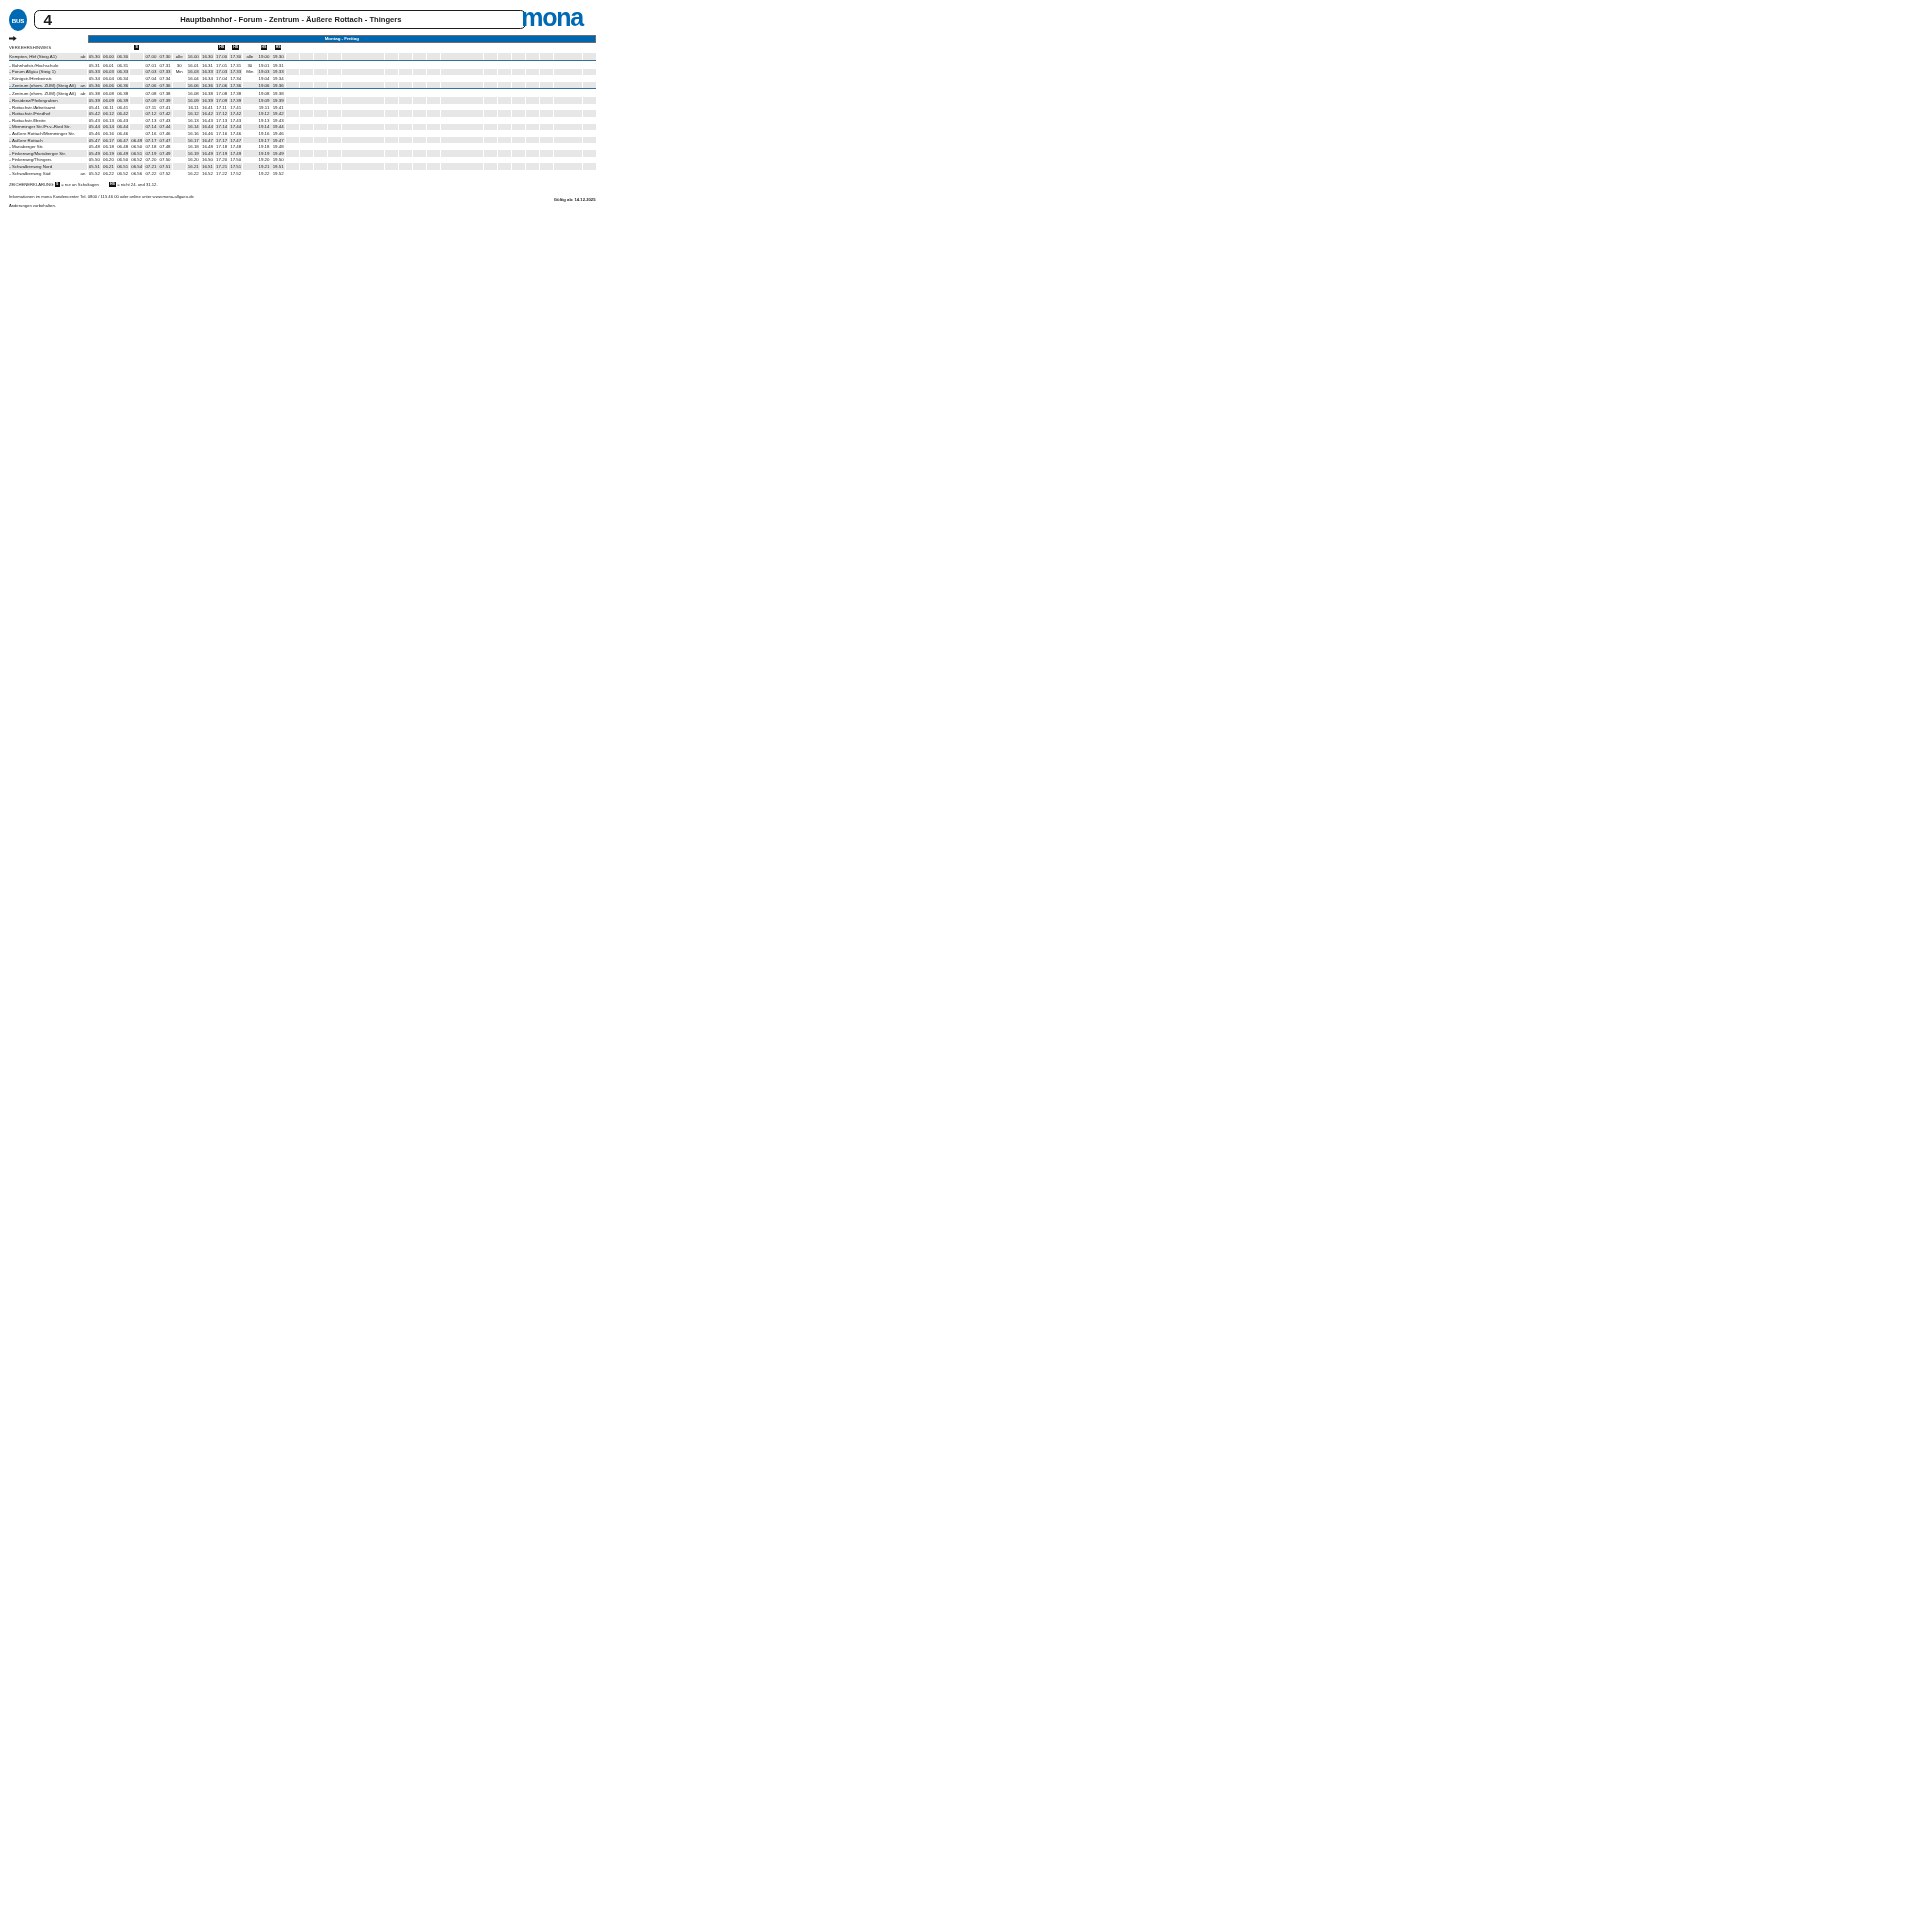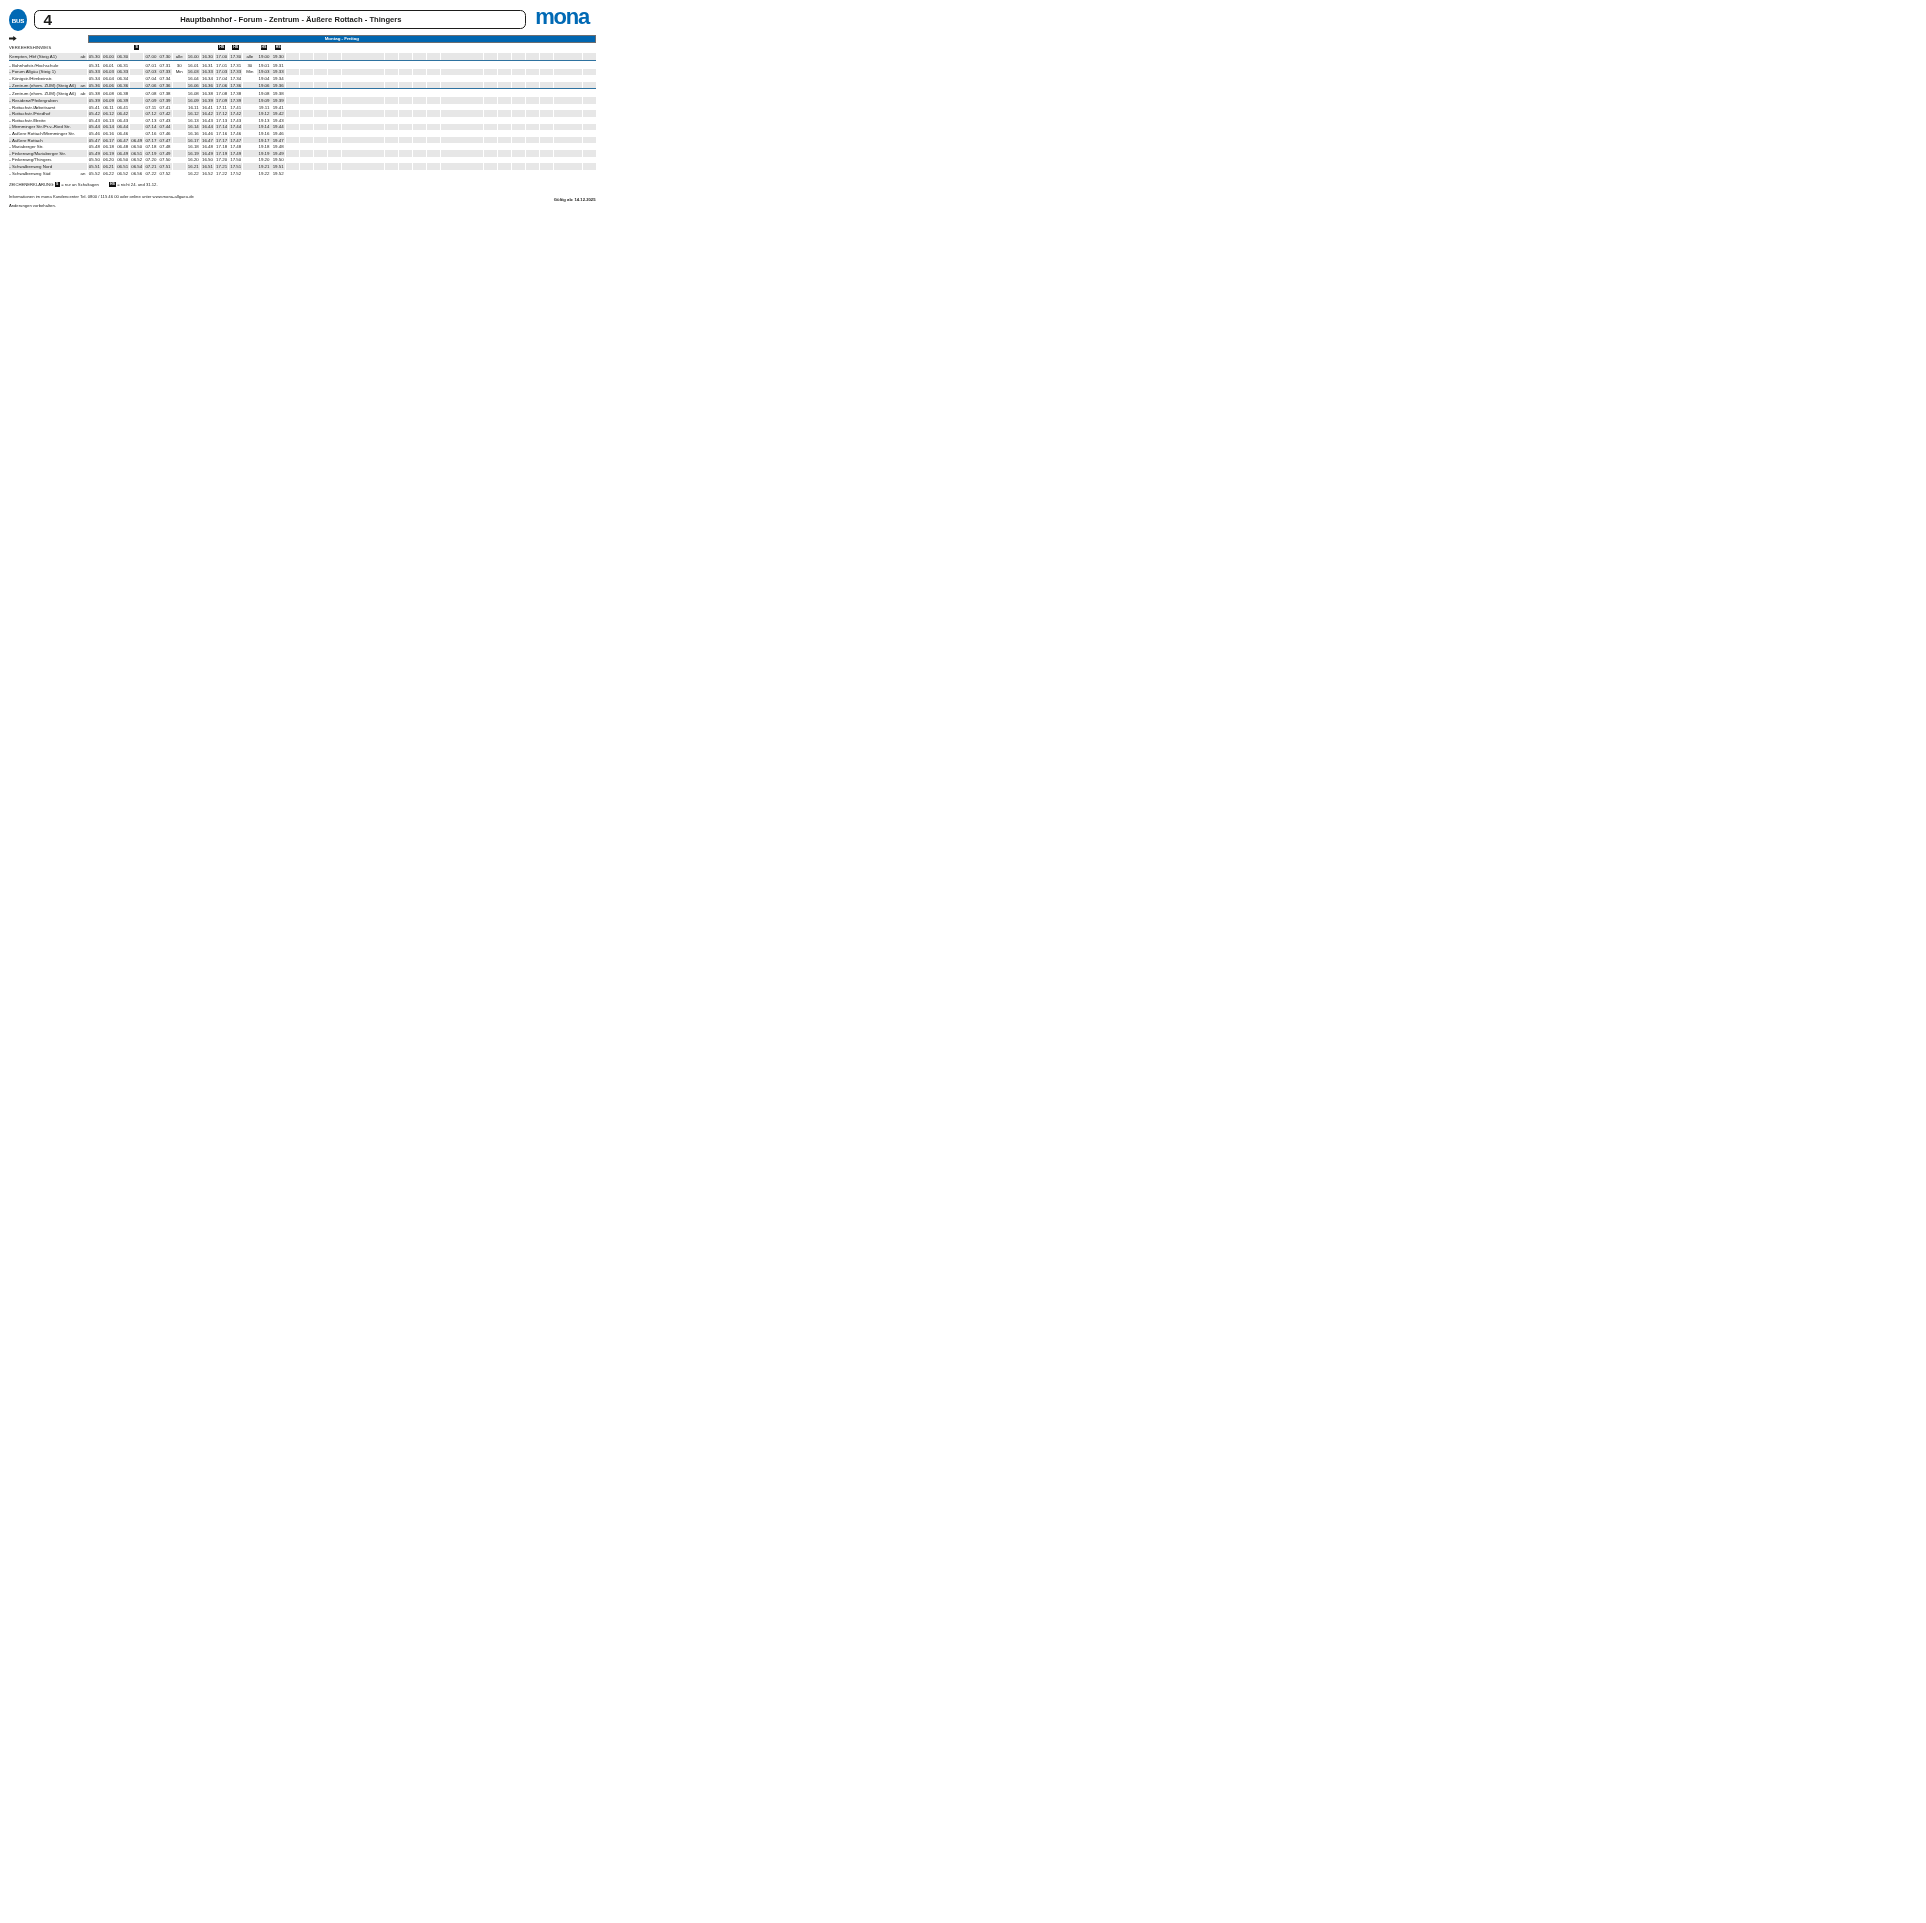--- a/index.html
+++ b/index.html
@@ -19,22 +19,22 @@
     position:absolute; left:34px; top:10.4px; width:492px; height:19px;
     border:1.2px solid #1d1d1b; border-radius:5.4px; box-sizing:border-box;
     display:flex; align-items:center;
   }
   .line-no{ position:absolute; left:8.5px; top:0.4px; font-size:15.4px; font-weight:bold; line-height:16px; }
   .route{
     flex:1; text-align:center; padding-left:23px;
     font-size:8px; font-weight:bold; transform:scaleX(.95);
   }
   .mona{
-    position:absolute; right:15px; top:7px; height:20px; line-height:20px;
-    font-size:22px; font-weight:bold; letter-spacing:-1.2px; color:#0069b4;
+    position:absolute; right:21px; top:7px; height:20px; line-height:20px;
+    font-size:25px; font-weight:bold; letter-spacing:-1.2px; color:#0069b4;
   }
 
   
   .content{ position:absolute; left:8.9px; top:35px; width:587px; }
 
   .grid{ display:grid; grid-template-columns:78px repeat(36, 1fr); column-gap:0.8px; }
 
   
   .band-row{ height:7.7px; }
   .band-left{ display:flex; align-items:center; }

